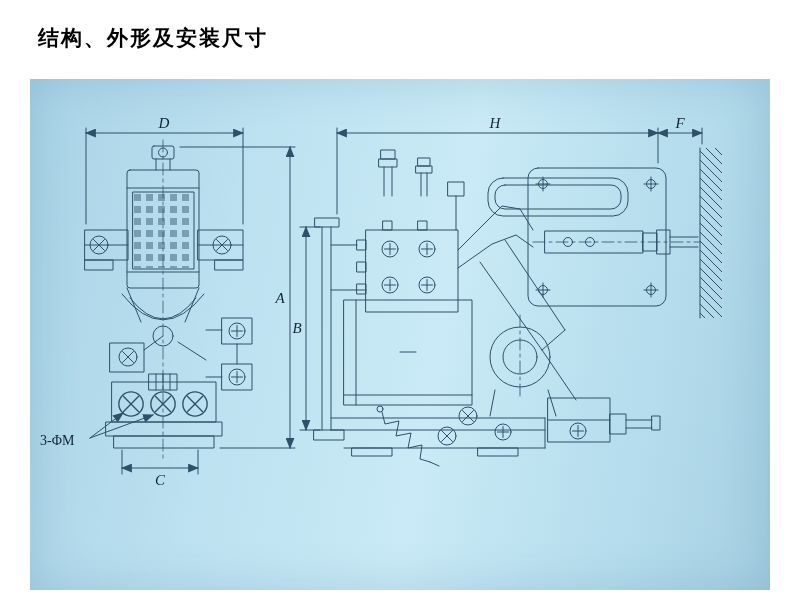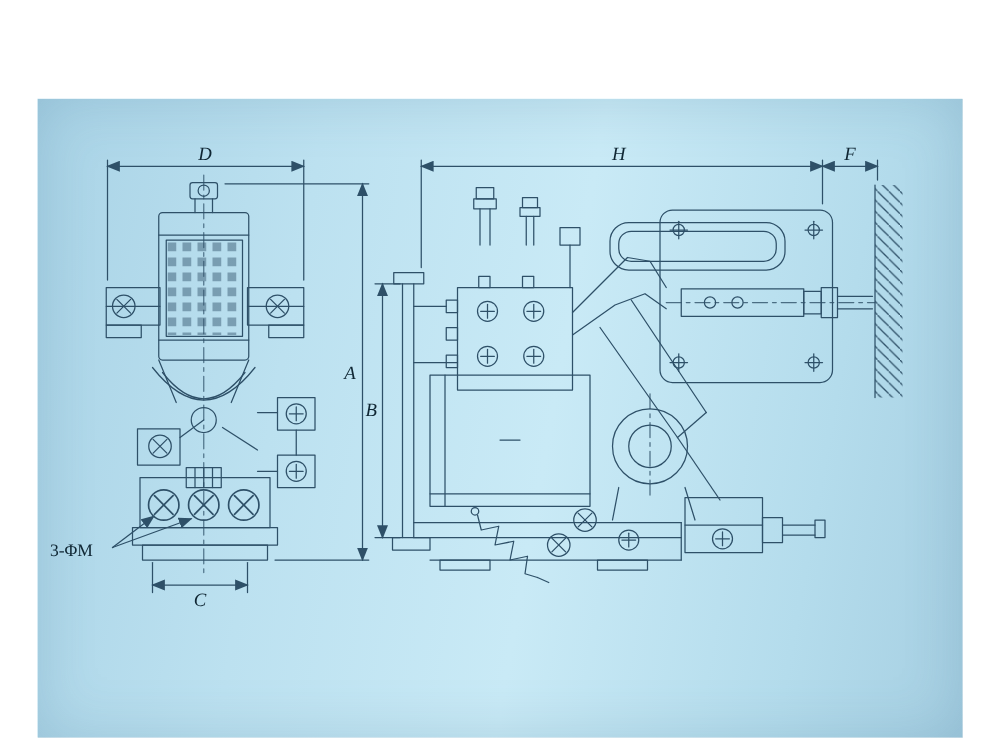--- a/index.html
+++ b/index.html
@@ -11,20 +11,21 @@
     box-shadow:inset 0 0 46px rgba(70,120,150,0.22);
   }
   .panel svg{display:block;}
   text.dim{font-family:"Liberation Serif",serif;font-style:italic;font-size:15px;}
   text.callout{font-family:"Liberation Serif",serif;font-size:14px;font-style:normal;}
 </style>
 </head>
 <body>
 
 <div class="page">
+  <div class="title">结构、外形及安装尺寸</div>
 
   <div class="panel">
     <svg width="740" height="511" viewBox="30 79 740 511" xmlns="http://www.w3.org/2000/svg">
       <defs>
         <marker id="arr" viewBox="0 0 10 8" refX="9" refY="4" markerWidth="11" markerHeight="9" orient="auto-start-reverse">
           <path d="M0,0 L10,4 L0,8 Z" fill="#2e5068"></path>
         </marker>
         <g id="scrX">
           <circle r="9"></circle>
           <line x1="-5.5" y1="-5.5" x2="5.5" y2="5.5"></line>

